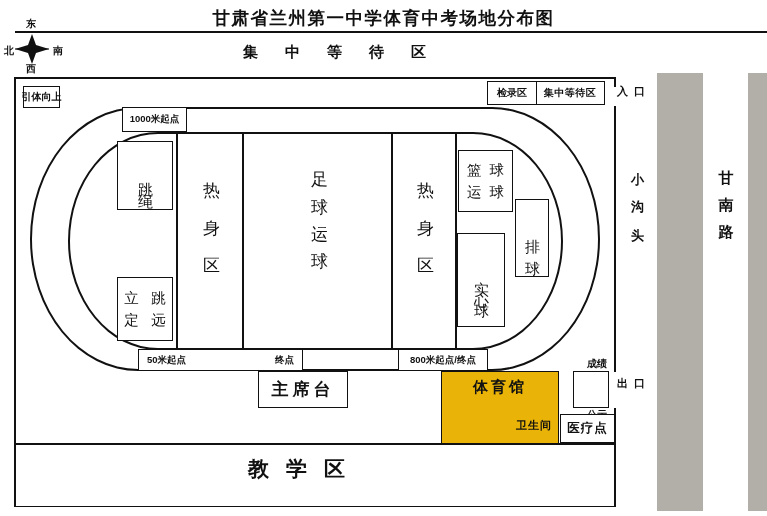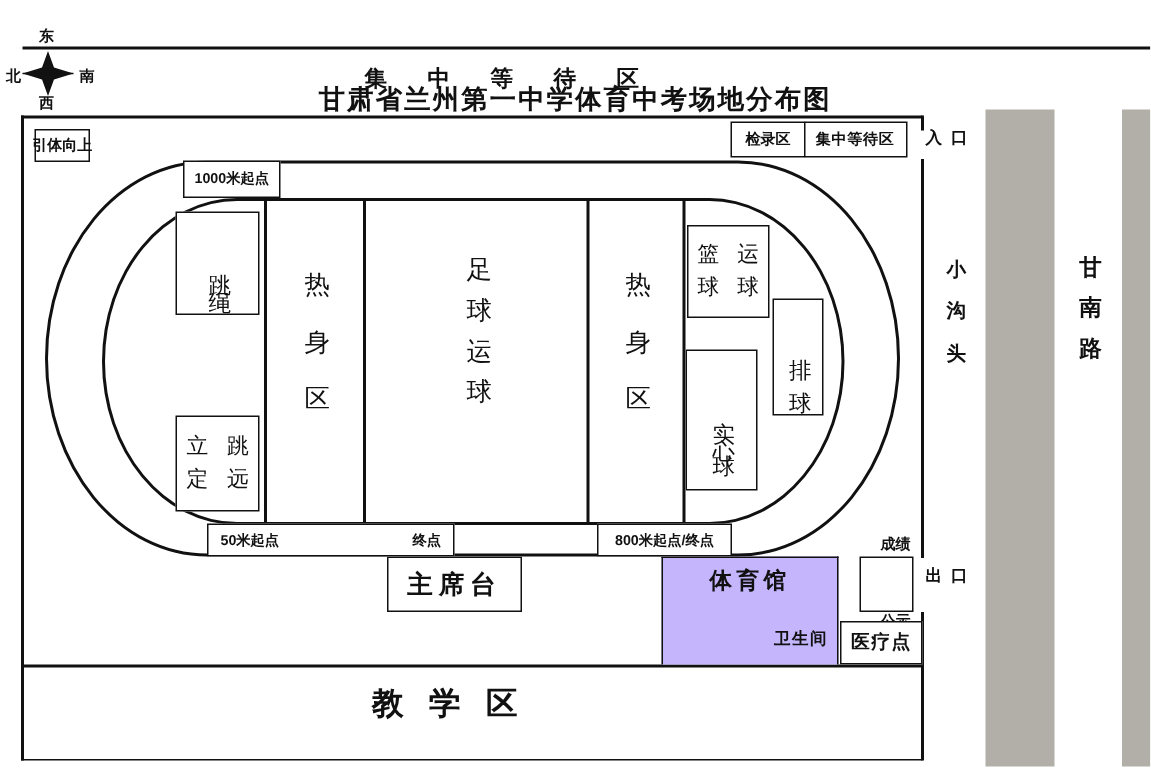--- a/index.html
+++ b/index.html
@@ -16,21 +16,21 @@
   .track{position:absolute;border:2px solid #111;box-sizing:border-box;background:transparent;}
   .graybar{position:absolute;background:#b2afa9;}
   .lanebox{position:absolute;border:1.5px solid #111;background:#fff;box-sizing:border-box;
            display:flex;align-items:center;font-weight:bold;font-size:9.5px;white-space:nowrap;}
 </style>
 </head>
 <body>
 
 <div id="stage">
 
-  <div class="abs" style="left:0;top:6px;width:767px;text-align:center;font-size:17.5px;font-weight:bold;letter-spacing:1.5px;margin-top:48px;">甘肃省兰州第一中学体育中考场地分布图</div>
+  <div class="abs" style="left:0;top:6px;width:767px;text-align:center;font-size:17.5px;font-weight:bold;letter-spacing:1.5px;">甘肃省兰州第一中学体育中考场地分布图</div>
   <div class="ln" style="left:15px;top:31px;width:752px;height:1.5px;"></div>
   <div class="abs" style="left:243px;top:43px;font-size:15px;font-weight:bold;letter-spacing:27px;white-space:nowrap;">集中等待区</div>
 
   <svg class="abs" style="left:14px;top:33px;" width="36" height="32" viewBox="0 0 36 32">
     <polygon points="18,1 22,12 35,16 22,20 18,31 14,20 1,16 14,12" fill="#111"></polygon>
     <line x1="1" y1="16" x2="35" y2="16" stroke="#111" stroke-width="1"></line>
   </svg>
   <div class="abs tag" style="left:26px;top:17px;">东</div>
   <div class="abs tag" style="left:4px;top:44px;">北</div>
   <div class="abs tag" style="left:53px;top:44px;">南</div>
@@ -85,36 +85,36 @@
   <div class="vtext serif" style="left:414px;top:168px;font-size:17px;letter-spacing:38px;">热身区</div>
 
   <div class="box" style="left:117px;top:141px;width:56px;height:69px;z-index:2;">
     <span class="vtext serif" style="position:static;font-size:15px;letter-spacing:12px;margin-bottom:-12px;">跳绳</span>
   </div>
   <div class="box serif" style="left:117px;top:277px;width:56px;height:64px;z-index:2;flex-direction:row;font-size:14.5px;">
     <div class="row">立定</div>
     <div class="row">跳远</div>
   </div>
 
-  <div class="box serif" style="left:458px;top:150px;width:55px;height:62px;z-index:2;flex-direction:row;font-size:14.5px;">
+  <div class="box serif" style="left:458px;top:150px;width:55px;height:62px;z-index:2;flex-direction:column;font-size:14.5px;">
     <div class="row">篮球</div>
     <div class="row">运球</div>
   </div>
   <div class="box" style="left:515px;top:199px;width:34px;height:78px;z-index:2;">
     <span class="vtext serif" style="position:static;font-size:15px;letter-spacing:22px;margin-bottom:-22px;">排球</span>
   </div>
   <div class="box" style="left:457px;top:233px;width:48px;height:94px;z-index:2;">
     <span class="vtext serif" style="position:static;font-size:15px;letter-spacing:11px;margin-bottom:-11px;">实心球</span>
   </div>
 
   <div class="box" style="left:258px;top:371px;width:90px;height:37px;z-index:3;">
     <span style="font-size:17px;font-weight:bold;letter-spacing:4px;">主席台</span>
   </div>
 
-  <div class="abs" style="left:441px;top:371px;width:118px;height:72px;border:1.5px solid #111;border-bottom:none;box-sizing:border-box;background:#c4b5fd;z-index:2;">
+  <div class="abs" style="left:441px;top:371px;width:118px;height:72px;border:1.5px solid #111;border-bottom:none;box-sizing:border-box;background:#eab308;z-index:2;">
     <div class="abs" style="left:0;top:6px;width:100%;text-align:center;font-size:15px;font-weight:bold;letter-spacing:3px;">体育馆</div>
     <div class="abs" style="right:6px;top:46px;font-size:11px;font-weight:bold;letter-spacing:1px;">卫生间</div>
   </div>
 
   <div class="box" style="left:573px;top:371px;width:36px;height:37px;z-index:3;flex-direction:column;padding-left:12px;">
     <div class="tag" style="line-height:1.45;">成绩</div>
     <div class="tag" style="line-height:1.45;margin-top:36px;">公示</div>
   </div>
   <div class="box" style="left:560px;top:414px;width:55px;height:29px;z-index:3;">
     <span class="tag" style="font-size:12.5px;letter-spacing:1px;">医疗点</span>

